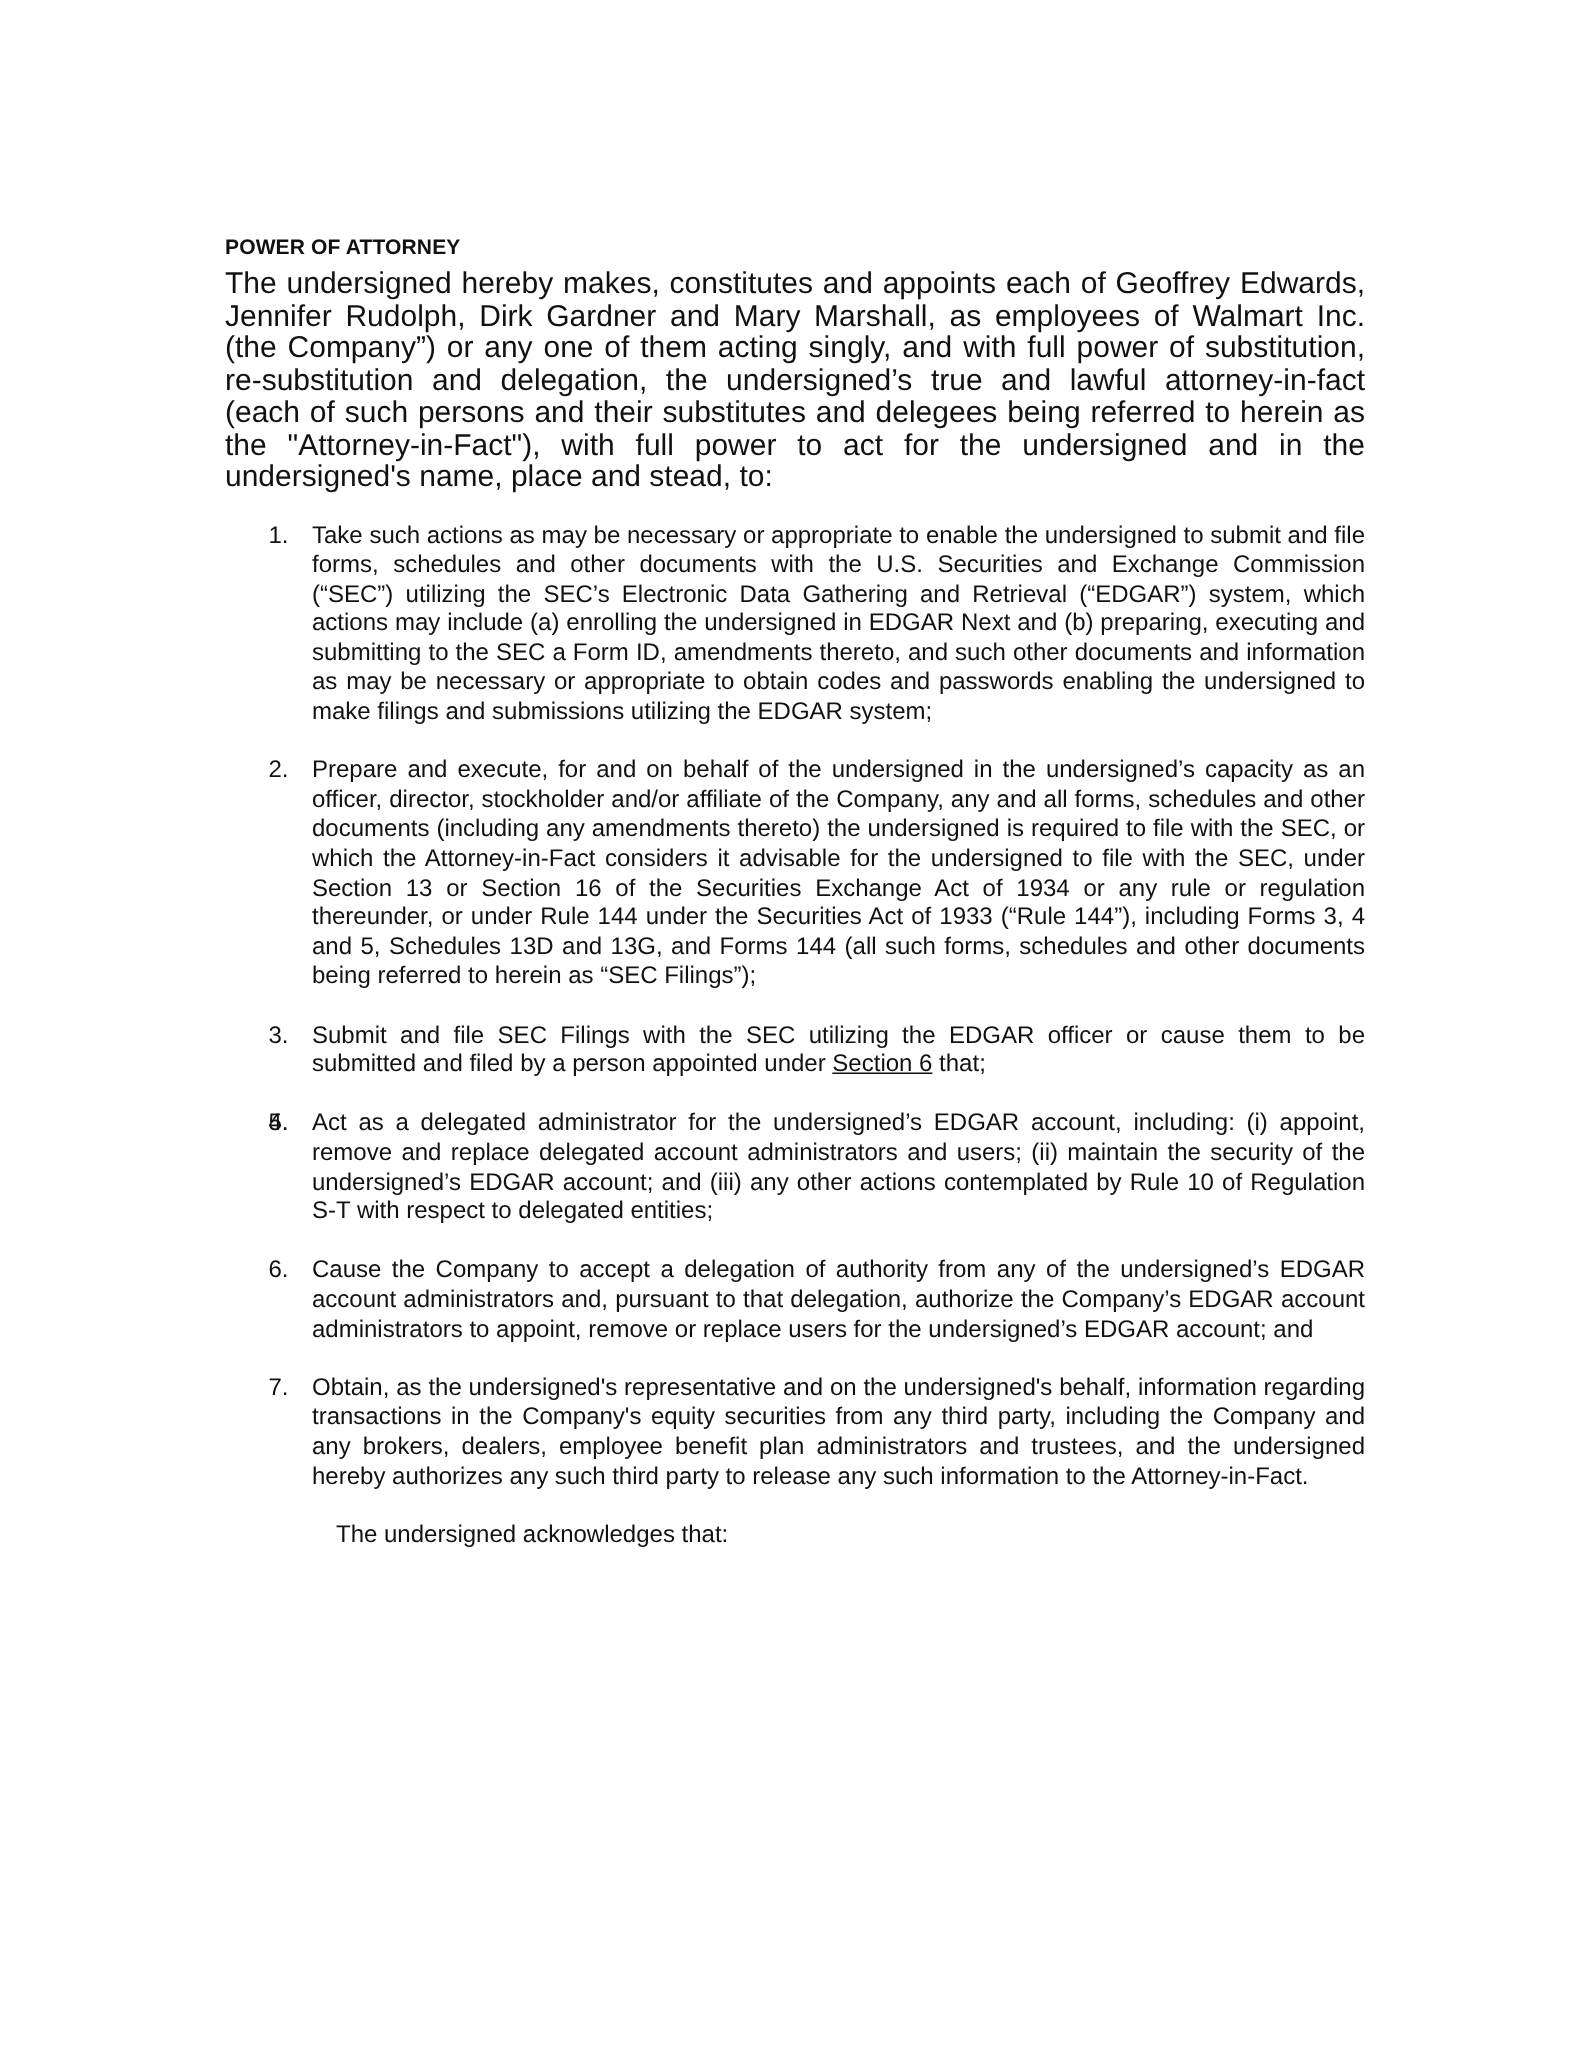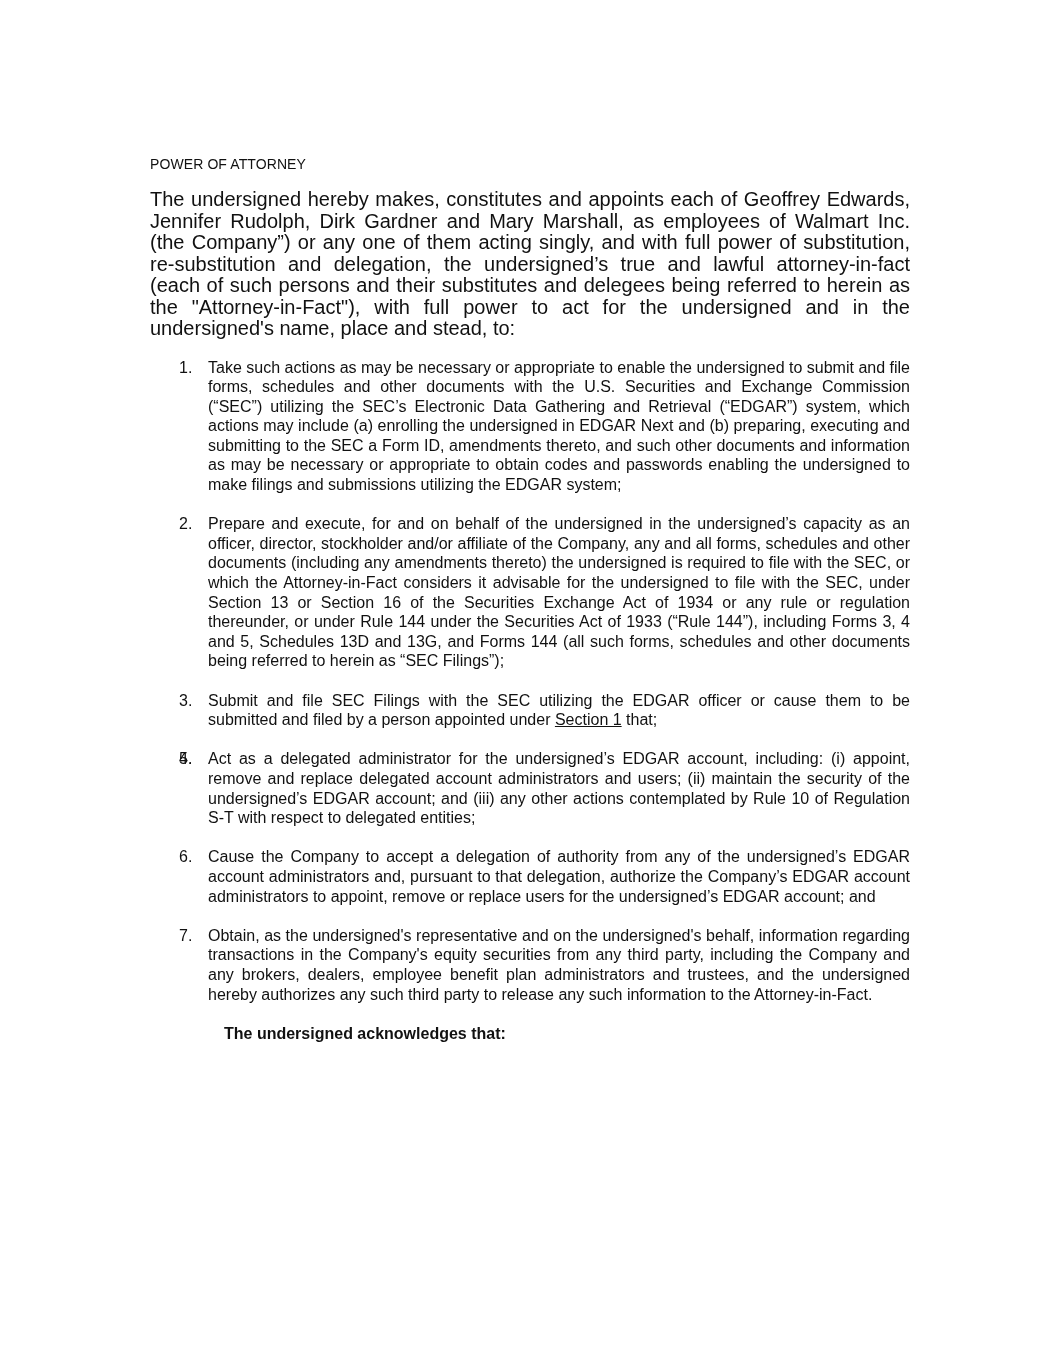--- a/index.html
+++ b/index.html
@@ -16,23 +16,23 @@
       font-family: "Liberation Sans", sans-serif;
     }
     .page {
       position: absolute;
       left: 150px;
       top: 155px;
       width: 760px;
     }
     .title {
       font-size: 14px;
-      font-weight: normal;
+      font-weight: bold;
       letter-spacing: 0.1px;
-      margin: 0 0 16px 0;
+      margin: 0 0 6px 0;
       line-height: 18px;
     }
     .intro {
       font-size: 20px;
       line-height: 21.5px;
       text-align: justify;
       margin: 0 0 18px 0;
     }
     .items {
       list-style: none;
@@ -53,21 +53,20 @@
       top: 0;
     }
     .underline {
       text-decoration: underline;
     }
     .closing {
       font-size: 16px;
       line-height: 20px;
       padding-left: 74px;
       margin-top: 0;
-      font-weight: bold;
     }
   </style>
 </head>
 <body>
 
 <div class="page">
   <div class="title">POWER OF ATTORNEY</div>
 
   <p class="intro">The undersigned hereby makes, constitutes and appoints each of Geoffrey Edwards, Jennifer Rudolph, Dirk Gardner and Mary Marshall, as employees of Walmart Inc. (the Company”) or any one of them acting singly, and with full power of substitution, re-substitution and delegation, the undersigned’s true and lawful attorney-in-fact (each of such persons and their substitutes and delegees being referred to herein as the "Attorney-in-Fact"), with full power to act for the undersigned and in the undersigned's name, place and stead, to:</p>
 
@@ -75,21 +74,21 @@
     <li class="item">
       <span class="item-num">1.</span>
       <span>Take such actions as may be necessary or appropriate to enable the undersigned to submit and file forms, schedules and other documents with the U.S. Securities and Exchange Commission (“SEC”) utilizing the SEC’s Electronic Data Gathering and Retrieval (“EDGAR”) system, which actions may include (a) enrolling the undersigned in EDGAR Next and (b) preparing, executing and submitting to the SEC a Form ID, amendments thereto, and such other documents and information as may be necessary or appropriate to obtain codes and passwords enabling the undersigned to make filings and submissions utilizing the EDGAR system;</span>
     </li>
     <li class="item">
       <span class="item-num">2.</span>
       <span>Prepare and execute, for and on behalf of the undersigned in the undersigned’s capacity as an officer, director, stockholder and/or affiliate of the Company, any and all forms, schedules and other documents (including any amendments thereto) the undersigned is required to file with the SEC, or which the Attorney-in-Fact considers it advisable for the undersigned to file with the SEC, under Section 13 or Section 16 of the Securities Exchange Act of 1934 or any rule or regulation thereunder, or under Rule 144 under the Securities Act of 1933 (“Rule 144”), including Forms 3, 4 and 5, Schedules 13D and 13G, and Forms 144 (all such forms, schedules and other documents being referred to herein as “SEC Filings”);</span>
     </li>
     <li class="item">
       <span class="item-num">3.</span>
-      <span><span>Submit and file SEC Filings with the SEC utilizing the EDGAR officer or cause them to be submitted and filed by a person appointed under </span><span class="underline">Section 1</span><span> that;</span></span>
+      <span><span>Submit and file SEC Filings with the SEC utilizing the EDGAR officer or cause them to be submitted and filed by a person appointed under </span><span class="underline">Section 6</span><span> that;</span></span>
     </li>
     <li class="item">
       <span class="item-num">4.</span>
     </li>
     <li class="item">
       <span class="item-num">5.</span>
       <span>Act as a delegated administrator for the undersigned’s EDGAR account, including: (i) appoint, remove and replace delegated account administrators and users; (ii) maintain the security of the undersigned’s EDGAR account; and (iii) any other actions contemplated by Rule 10 of Regulation S-T with respect to delegated entities;</span>
     </li>
     <li class="item">
       <span class="item-num">6.</span>

